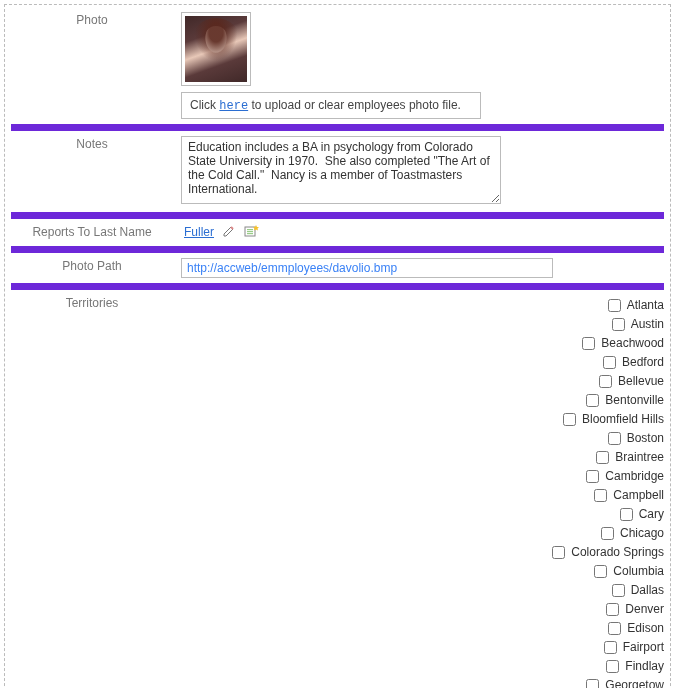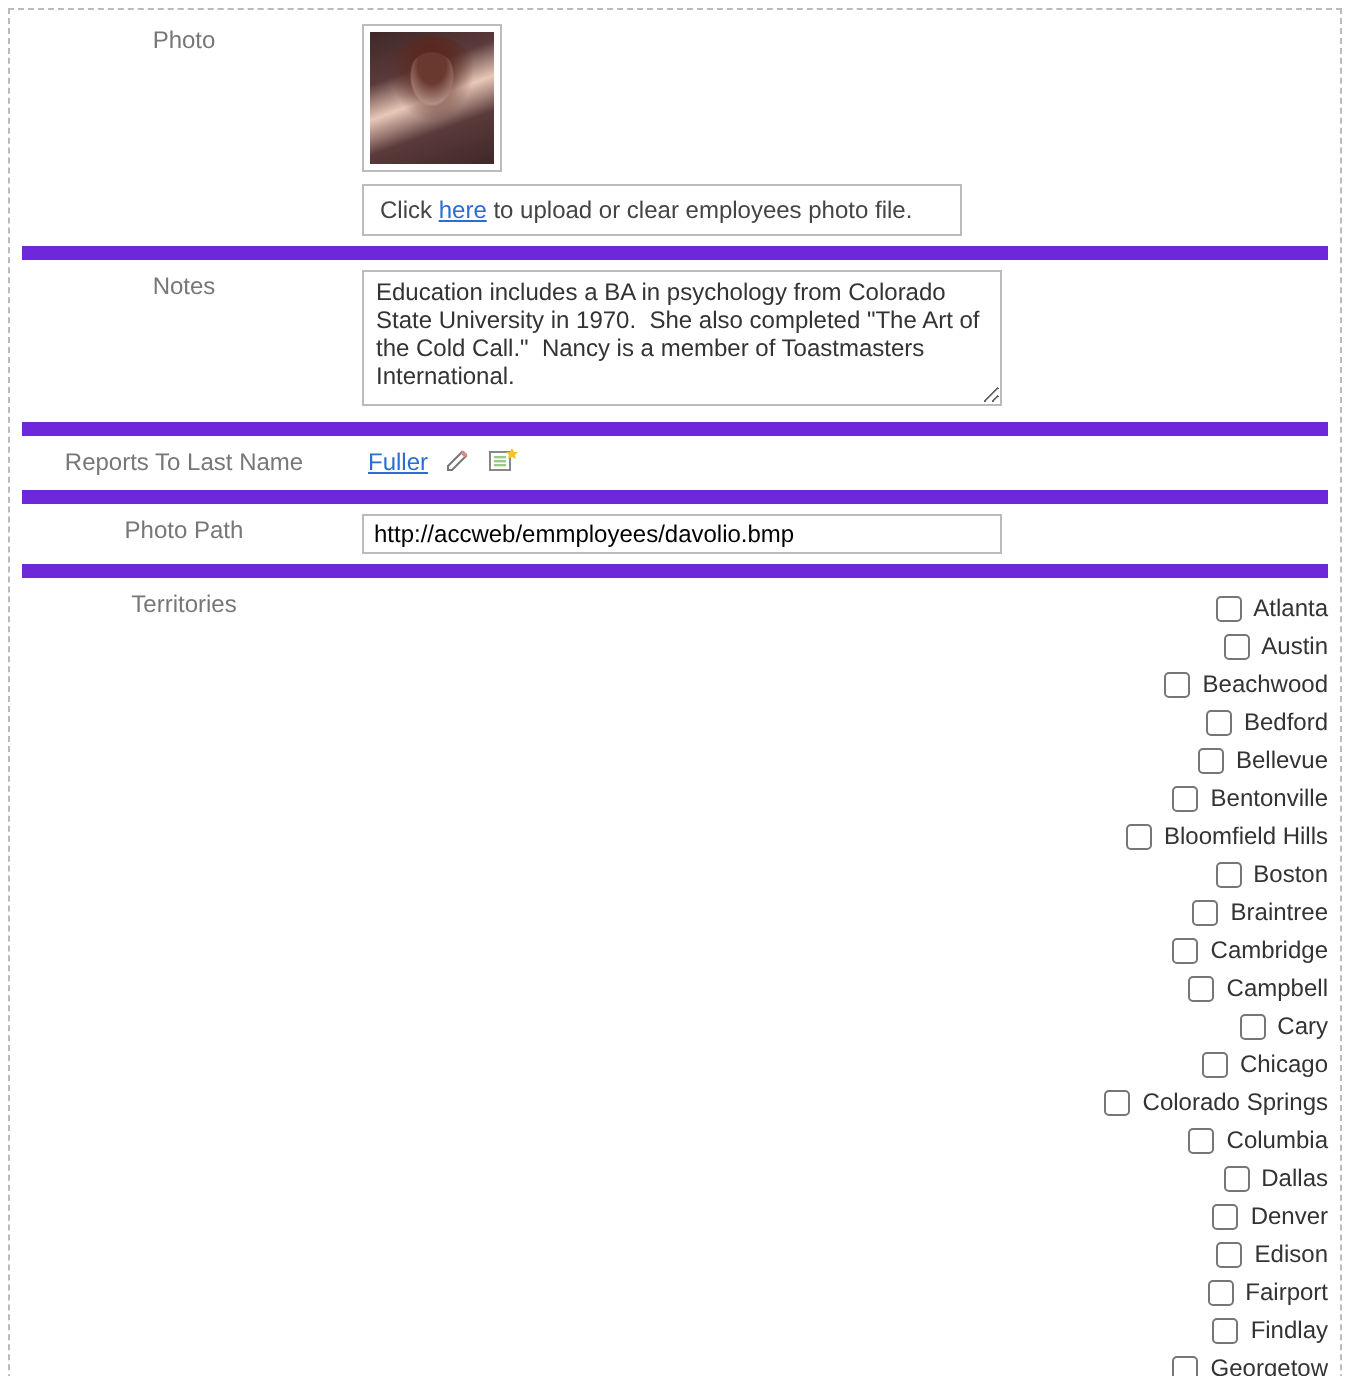--- a/index.html
+++ b/index.html
@@ -69,20 +69,21 @@
     border: 1px solid #bbb;
     background: #fff;
     padding: 5px 8px;
     width: 300px;
     font-size: 12px;
     color: #444;
   }
   .upload-box a {
     color: #2b6ed2;
     text-decoration: underline;
+    font-family: Liberation Mono, monospace;
   }
   .notes-area {
     width: 320px;
     height: 68px;
     border: 1px solid #bbb;
     padding: 3px 6px;
     font-family: Tahoma, Verdana, Arial, sans-serif;
     font-size: 12px;
     resize: both;
     color: #333;
@@ -97,26 +98,26 @@
     display: inline-block;
     vertical-align: middle;
     margin-left: 2px;
   }
   .new-icon {
     display: inline-block;
     vertical-align: middle;
     margin-left: 4px;
   }
   .text-input {
-    width: 320px;
+    width: 372px;
     border: 1px solid #bbb;
     padding: 2px 5px;
     font-family: Tahoma, Verdana, Arial, sans-serif;
     font-size: 12px;
-    color: #000000;
+    color: #3b82f6;
   }
   .cb-row {
     display: flex;
     align-items: center;
     margin: 1px 0;
     line-height: 18px;
     justify-content: flex-end;
   }
   .cb-row input[type=checkbox] {
     width: 13px;

